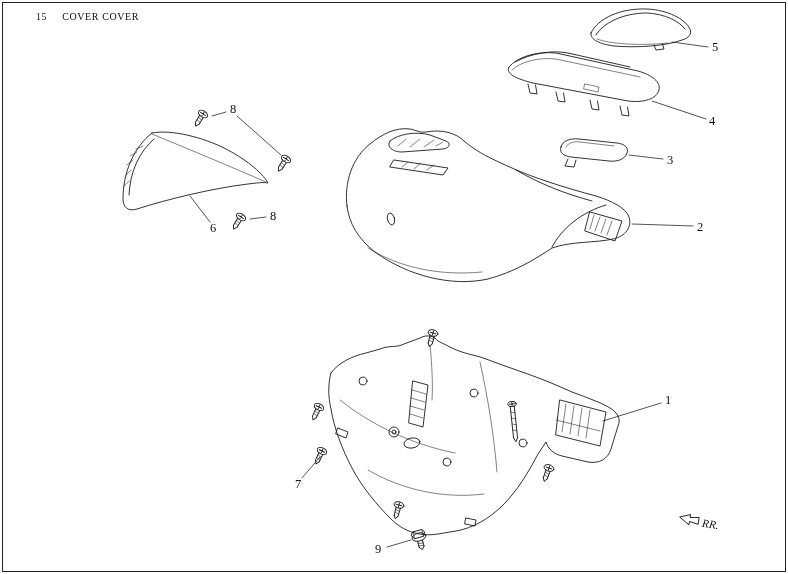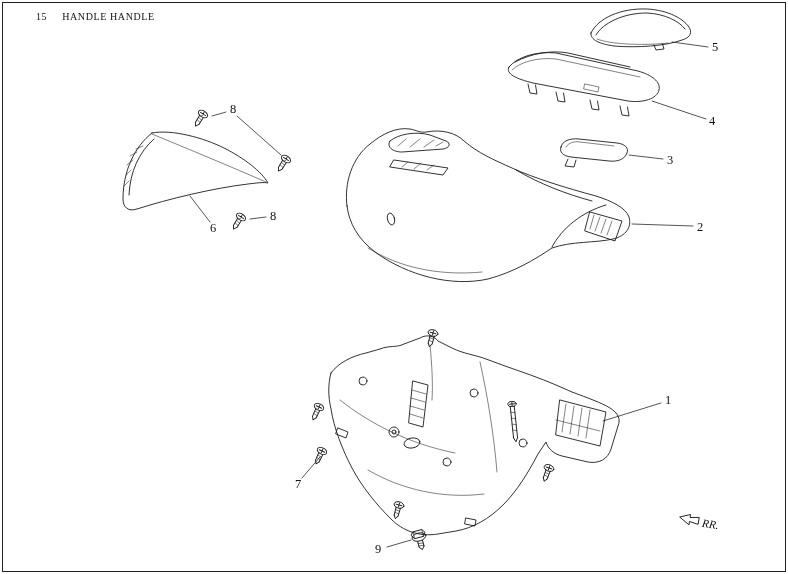--- a/index.html
+++ b/index.html
@@ -65,21 +65,21 @@
   }
 </style>
 </head>
 <body>
 
 <div class="page">
   <div class="frame"></div>
 
   <div class="title-row">
     <span>15</span>
-    <span>HANDLE HANDLE</span>
+    <span>COVER COVER</span>
   </div>
 
   <svg class="art" width="788" height="574" viewBox="0 0 788 574">
     <defs>
       <g id="screw">
         <ellipse cx="0" cy="0" rx="5" ry="3.2"></ellipse>
         <path d="M-3,0 L3,0 M0,-2.2 L0,2.2"></path>
         <path d="M-2.2,2.8 L-2,11 M2.2,2.8 L2,11"></path>
         <path class="hatch" d="M-2,5.2 L2,6 M-2,8 L2,8.8"></path>
         <path d="M-2,11 L0,14.2 L2,11"></path>

